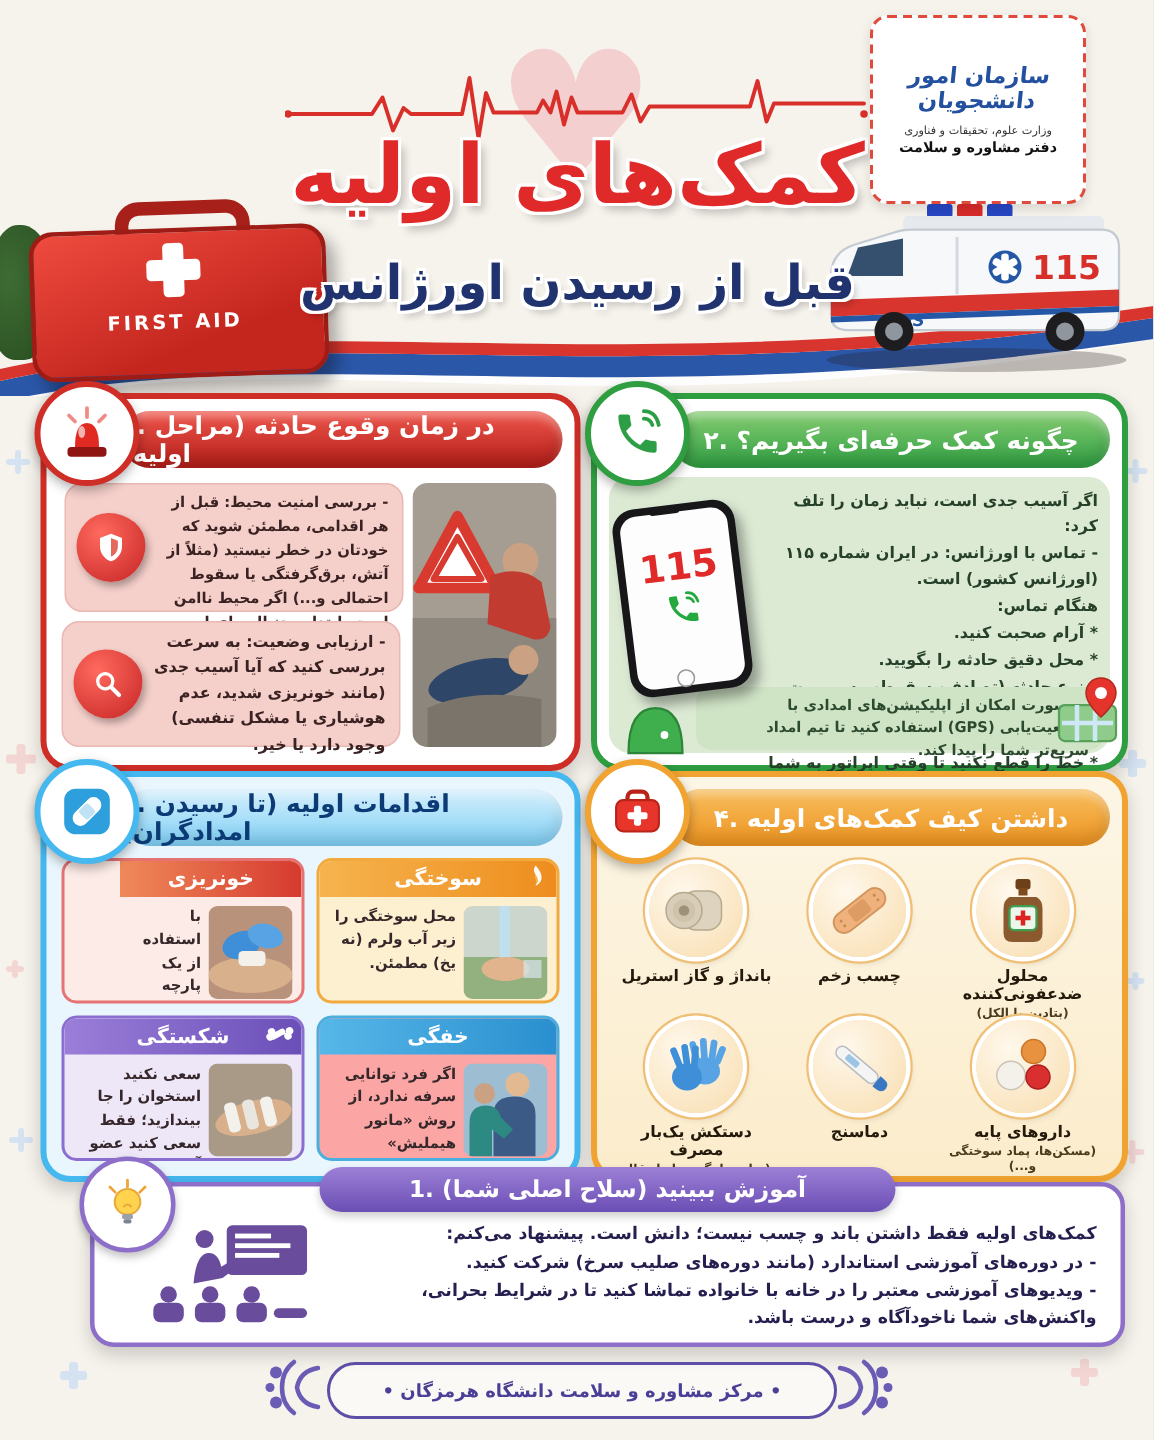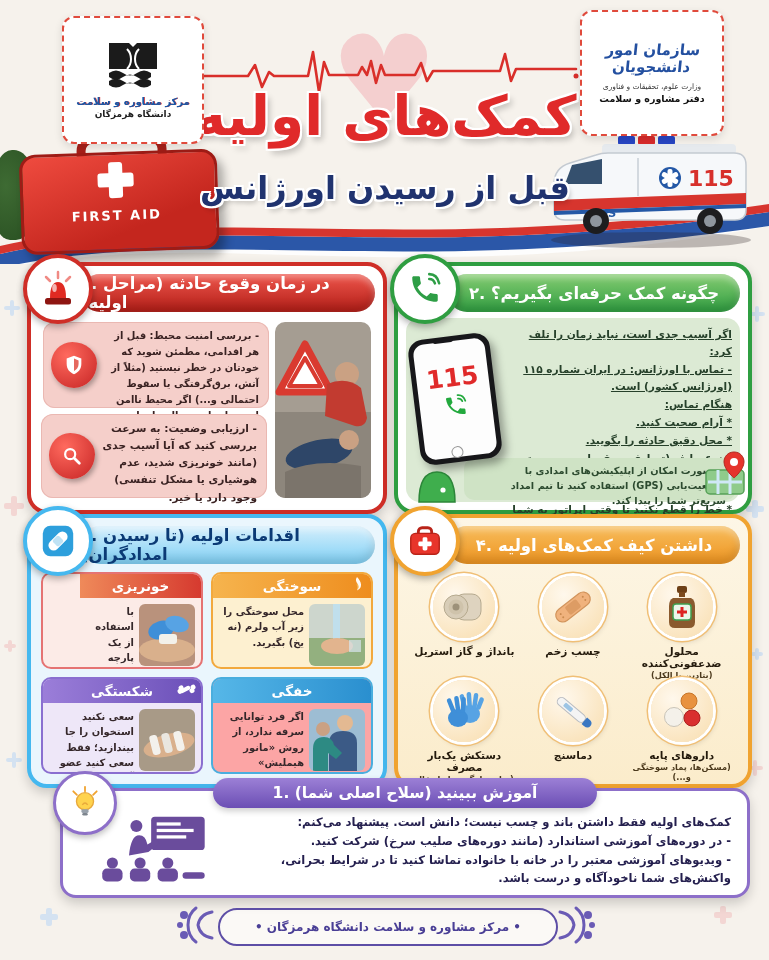--- a/index.html
+++ b/index.html
@@ -37,21 +37,21 @@
   .badge{position:absolute;width:62px;height:62px;border-radius:50%;background:#fff;display:flex;align-items:center;justify-content:center;left:-8px;top:-12px;box-shadow:0 3px 7px rgba(0,0,0,.3);z-index:6;}
   .pill{position:absolute;left:50px;right:8px;top:8px;height:38px;border-radius:20px;display:flex;align-items:center;justify-content:center;font-weight:bold;font-size:16.5px;color:#fff;z-index:5;box-shadow:inset 0 -6px 10px rgba(0,0,0,.12), inset 0 4px 6px rgba(255,255,255,.35);}
   .rtl{direction:rtl;}
   
   .s1-box{position:absolute;background:#f5cfca;border-radius:12px;box-shadow:inset 0 0 0 1px #eab8b2;}
   .s1-blob{position:absolute;left:8px;top:50%;transform:translateY(-50%);width:46px;height:46px;border-radius:46% 54% 50% 50%/48% 46% 54% 52%;background:radial-gradient(circle at 35% 30%,#ff6a5e,#c62424);display:flex;align-items:center;justify-content:center;box-shadow:2px 3px 5px rgba(0,0,0,.3);}
   .s1-text{position:absolute;inset:6px 10px 6px 60px;direction:rtl;text-align:right;font-size:10.6px;line-height:1.62;color:#3a2222;font-weight:bold;}
   
   .s2-panel{position:absolute;left:8px;right:8px;top:52px;bottom:8px;background:#dcead4;border-radius:14px;}
   .s2-text{position:absolute;left:106px;right:16px;top:60px;direction:rtl;text-align:right;font-size:10.6px;line-height:1.6;color:#26402a;font-weight:bold;}
-  .s2-text div{margin-bottom:1px;text-decoration:underline;}
+  .s2-text div{margin-bottom:1px;}
   .phone{position:absolute;left:16px;top:70px;width:82px;height:126px;background:#17171a;border-radius:15px;transform:rotate(-7deg);box-shadow:4px 6px 8px rgba(0,0,0,.35);z-index:5;}
   .phone .screen{position:absolute;inset:5px;background:#fdfdfd;border-radius:11px;overflow:hidden;}
   .phone .notch{position:absolute;left:26px;top:2px;width:20px;height:4px;background:#17171a;border-radius:2px;}
   .phone .num{margin-top:22px;text-align:center;color:#e02a2a;font-weight:bold;font-size:25px;}
   .phone .homebtn{position:absolute;left:31px;bottom:4px;width:10px;height:10px;border:1.5px solid #999;border-radius:50%;}
   .gps-note{position:absolute;left:66px;right:12px;top:192px;height:42px;background:#cfe3c5;border-radius:10px;direction:rtl;text-align:right;font-size:9.8px;line-height:1.55;color:#2c4a2f;font-weight:bold;padding:5px 10px 0 34px;box-sizing:border-box;}
   
   .s3-grid{position:absolute;left:10px;right:10px;top:54px;bottom:10px;display:grid;grid-template-columns:1fr 1fr;grid-template-rows:1fr 1fr;gap:8px;direction:rtl;}
   .subcard{position:relative;border-radius:10px;overflow:hidden;background:#fff;}
   .sc-head{height:24px;display:flex;align-items:center;justify-content:center;color:#fff;font-size:13.5px;font-weight:bold;position:relative;}
@@ -84,29 +84,20 @@
   <span class="cross" style="left:4px;top:496px;width:20px;height:20px;color:#f3d2cf"></span>
   <span class="cross" style="left:746px;top:500px;width:18px;height:18px;color:#cfe0f2"></span>
   <span class="cross" style="left:6px;top:752px;width:16px;height:16px;color:#cfe0f2"></span>
   <span class="cross" style="left:747px;top:760px;width:16px;height:16px;color:#f3d2cf"></span>
   <span class="cross" style="left:40px;top:908px;width:18px;height:18px;color:#cfe0f2"></span>
   <span class="cross" style="left:714px;top:906px;width:18px;height:18px;color:#f3d2cf"></span>
   <span class="cross" style="left:374px;top:500px;width:11px;height:11px;color:#e8f0f8"></span>
   <span class="cross" style="left:4px;top:640px;width:12px;height:12px;color:#f3d2cf"></span>
   <span class="cross" style="left:751px;top:648px;width:12px;height:12px;color:#cfe0f2"></span>
 
-  <div class="logo-card" style="left:62px;top:16px;width:130px;height:116px;">
-    <svg width="56" height="52" viewBox="0 0 56 52">
-      <path d="M4 2 h20 l4 4 4-4 h20 v26 h-48 z" fill="#1b1b1b"></path>
-      <path d="M22 8 q4 4 4 10 t-4 10 M34 8 q-4 4 -4 10 t4 10" stroke="#fff" stroke-width="2" fill="none"></path>
-      <path d="M4 32 q7-5 14 0 t14 0 t14 0 v4 q-7 5 -14 0 t-14 0 t-14 0 z M4 40 q7-5 14 0 t14 0 t14 0 v4 q-7 5 -14 0 t-14 0 t-14 0 z" fill="#1b1b1b"></path>
-    </svg>
-    <div class="logo-left-l1">مرکز مشاوره و سلامت</div>
-    <div class="logo-left-l2">دانشگاه هرمزگان</div>
-  </div>
 
   <div class="logo-card" style="left:580px;top:10px;width:132px;height:114px;">
     <div class="logo-right-l1 rtl">سازمان امور دانشجویان</div>
     <div class="logo-right-l2">وزارت علوم، تحقیقات و فناوری</div>
     <div class="logo-right-l3">دفتر مشاوره و سلامت</div>
   </div>
 
   <div class="heart-bg abs" style="left:330px;top:20px;">♥</div>
 
   <svg class="abs" style="left:190px;top:40px;z-index:2" width="390" height="64" viewBox="0 0 390 64">
@@ -269,21 +260,21 @@
           </svg>
         </div>
         <div class="sc-body">
           <svg class="sc-photo" width="56" height="62" viewBox="0 0 56 62" preserveAspectRatio="none">
             <rect width="56" height="34" fill="#cdd6cd"></rect>
               <rect y="34" width="56" height="28" fill="#93b07f"></rect>
             <rect x="24" y="0" width="7" height="40" fill="#bfe0ef" opacity=".9"></rect>
             <ellipse cx="28" cy="42" rx="16" ry="8" fill="#e2b48e"></ellipse>
             <rect x="40" y="36" width="12" height="12" fill="#d8e6ee" opacity=".7"></rect>
           </svg>
-          <div class="sc-text">محل سوختگی را زیر آب ولرم (نه یخ) بگیرید.</div>
+          <div class="sc-text">محل سوختگی را زیر آب ولرم (نه یخ) مطمئن.</div>
         </div>
       </div>
 
       <div class="subcard" style="border:2px solid #e57373;background:#fcebe7;padding-left:37px;">
         <div class="sc-head" style="background:linear-gradient(90deg,#ef8a5a,#d63a2f);">
           <span>خونریزی</span>
         </div>
         <div class="sc-body">
           <svg class="sc-photo" width="56" height="62" viewBox="0 0 56 62" preserveAspectRatio="none">
             <rect width="56" height="62" fill="#b9927c"></rect>

